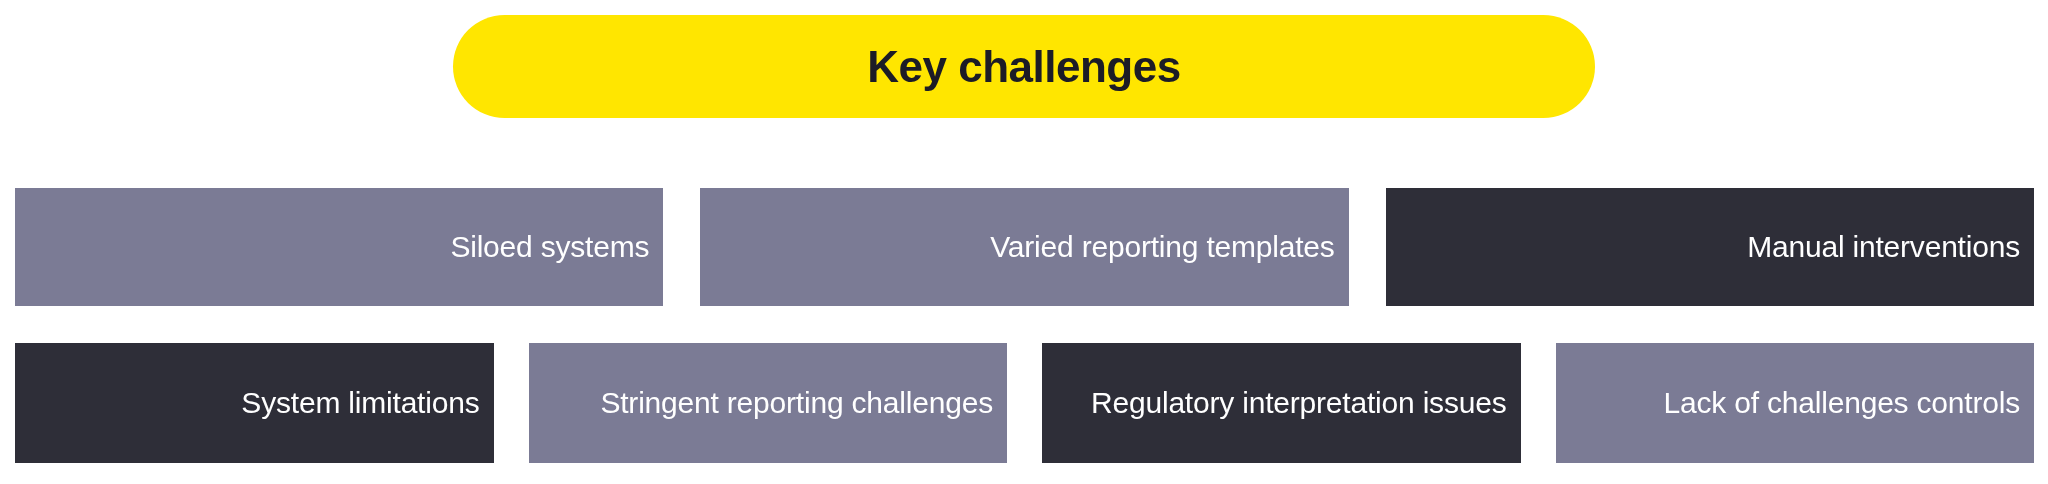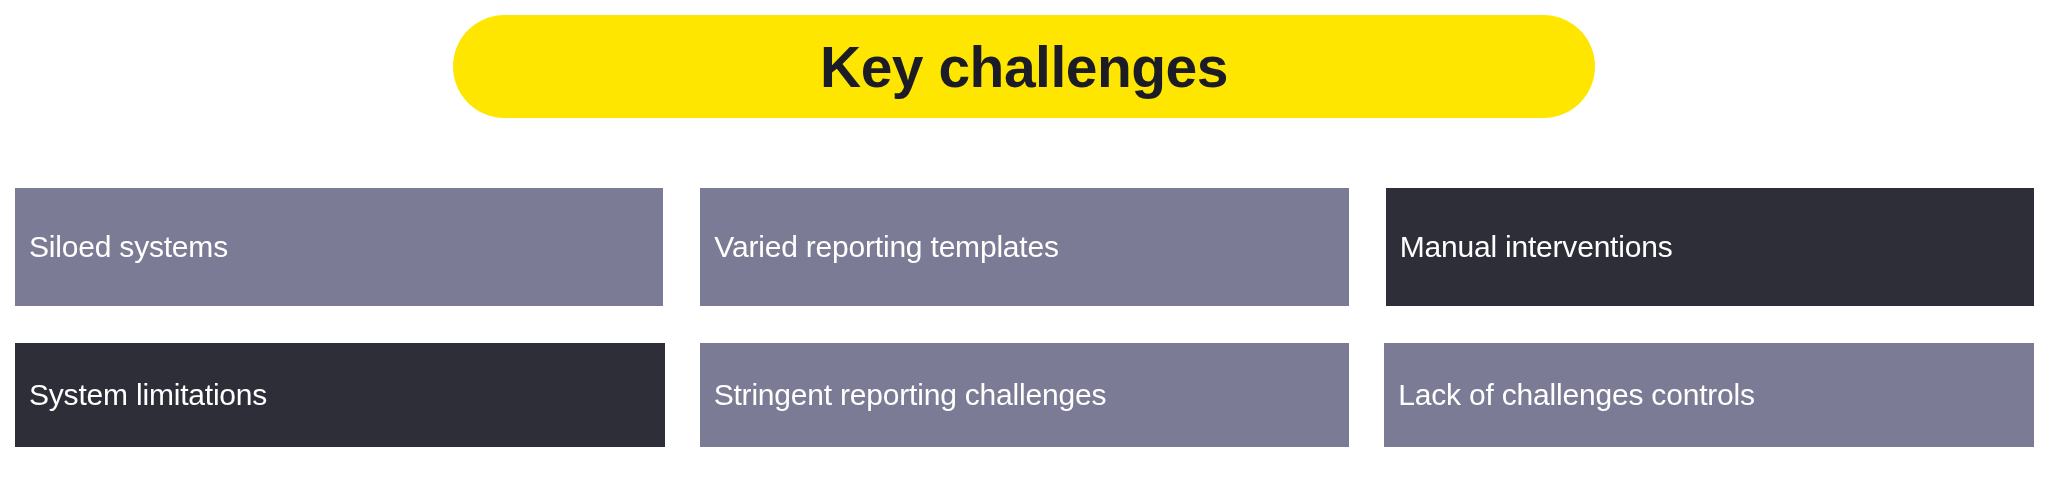--- a/index.html
+++ b/index.html
@@ -22,45 +22,45 @@
     width: 1142px;
     height: 103px;
     background: var(--banner-bg, #FFE600);
     border-radius: 52px;
     display: flex;
     align-items: center;
     justify-content: center;
   }
   .pill-label {
     color: var(--banner-text, #1C1C26);
-    font-size: 57px;
+    font-size: 44px;
     font-weight: 700;
     letter-spacing: -0.5px;
   }
   .row {
     position: absolute;
     left: 15px;
     width: 2019px;
     display: flex;
   }
   .row-1 {
     top: 188px;
     height: 118px;
     gap: 37px;
   }
   .row-2 {
     top: 343px;
-    height: 104px;
+    height: 120px;
     gap: 35px;
   }
   .box {
     flex: 1 1 0;
     display: flex;
     align-items: center;
-    justify-content: flex-start;
+    justify-content: flex-end;
     text-align: center;
     padding: 8px 14px;
     box-sizing: border-box;
   }
   .box.gray { background: var(--gray-box, #7B7B95); }
   .box.dark { background: var(--dark-box, #2E2E38); }
   .box-label {
     color: var(--box-text, #ffffff);
     font-size: 30px;
     font-weight: 400;
@@ -86,17 +86,20 @@
         <span class="box-label">Manual interventions</span>
       </div>
     </div>
   <div class="row row-2">
       <div class="box dark">
         <span class="box-label">System limitations</span>
       </div>
       <div class="box gray">
         <span class="box-label">Stringent reporting challenges</span>
       </div>
+      <div class="box dark">
+        <span class="box-label">Regulatory interpretation issues</span>
+      </div>
       <div class="box gray">
         <span class="box-label">Lack of challenges controls</span>
       </div>
     </div>
 </div>
 
 </body></html>

